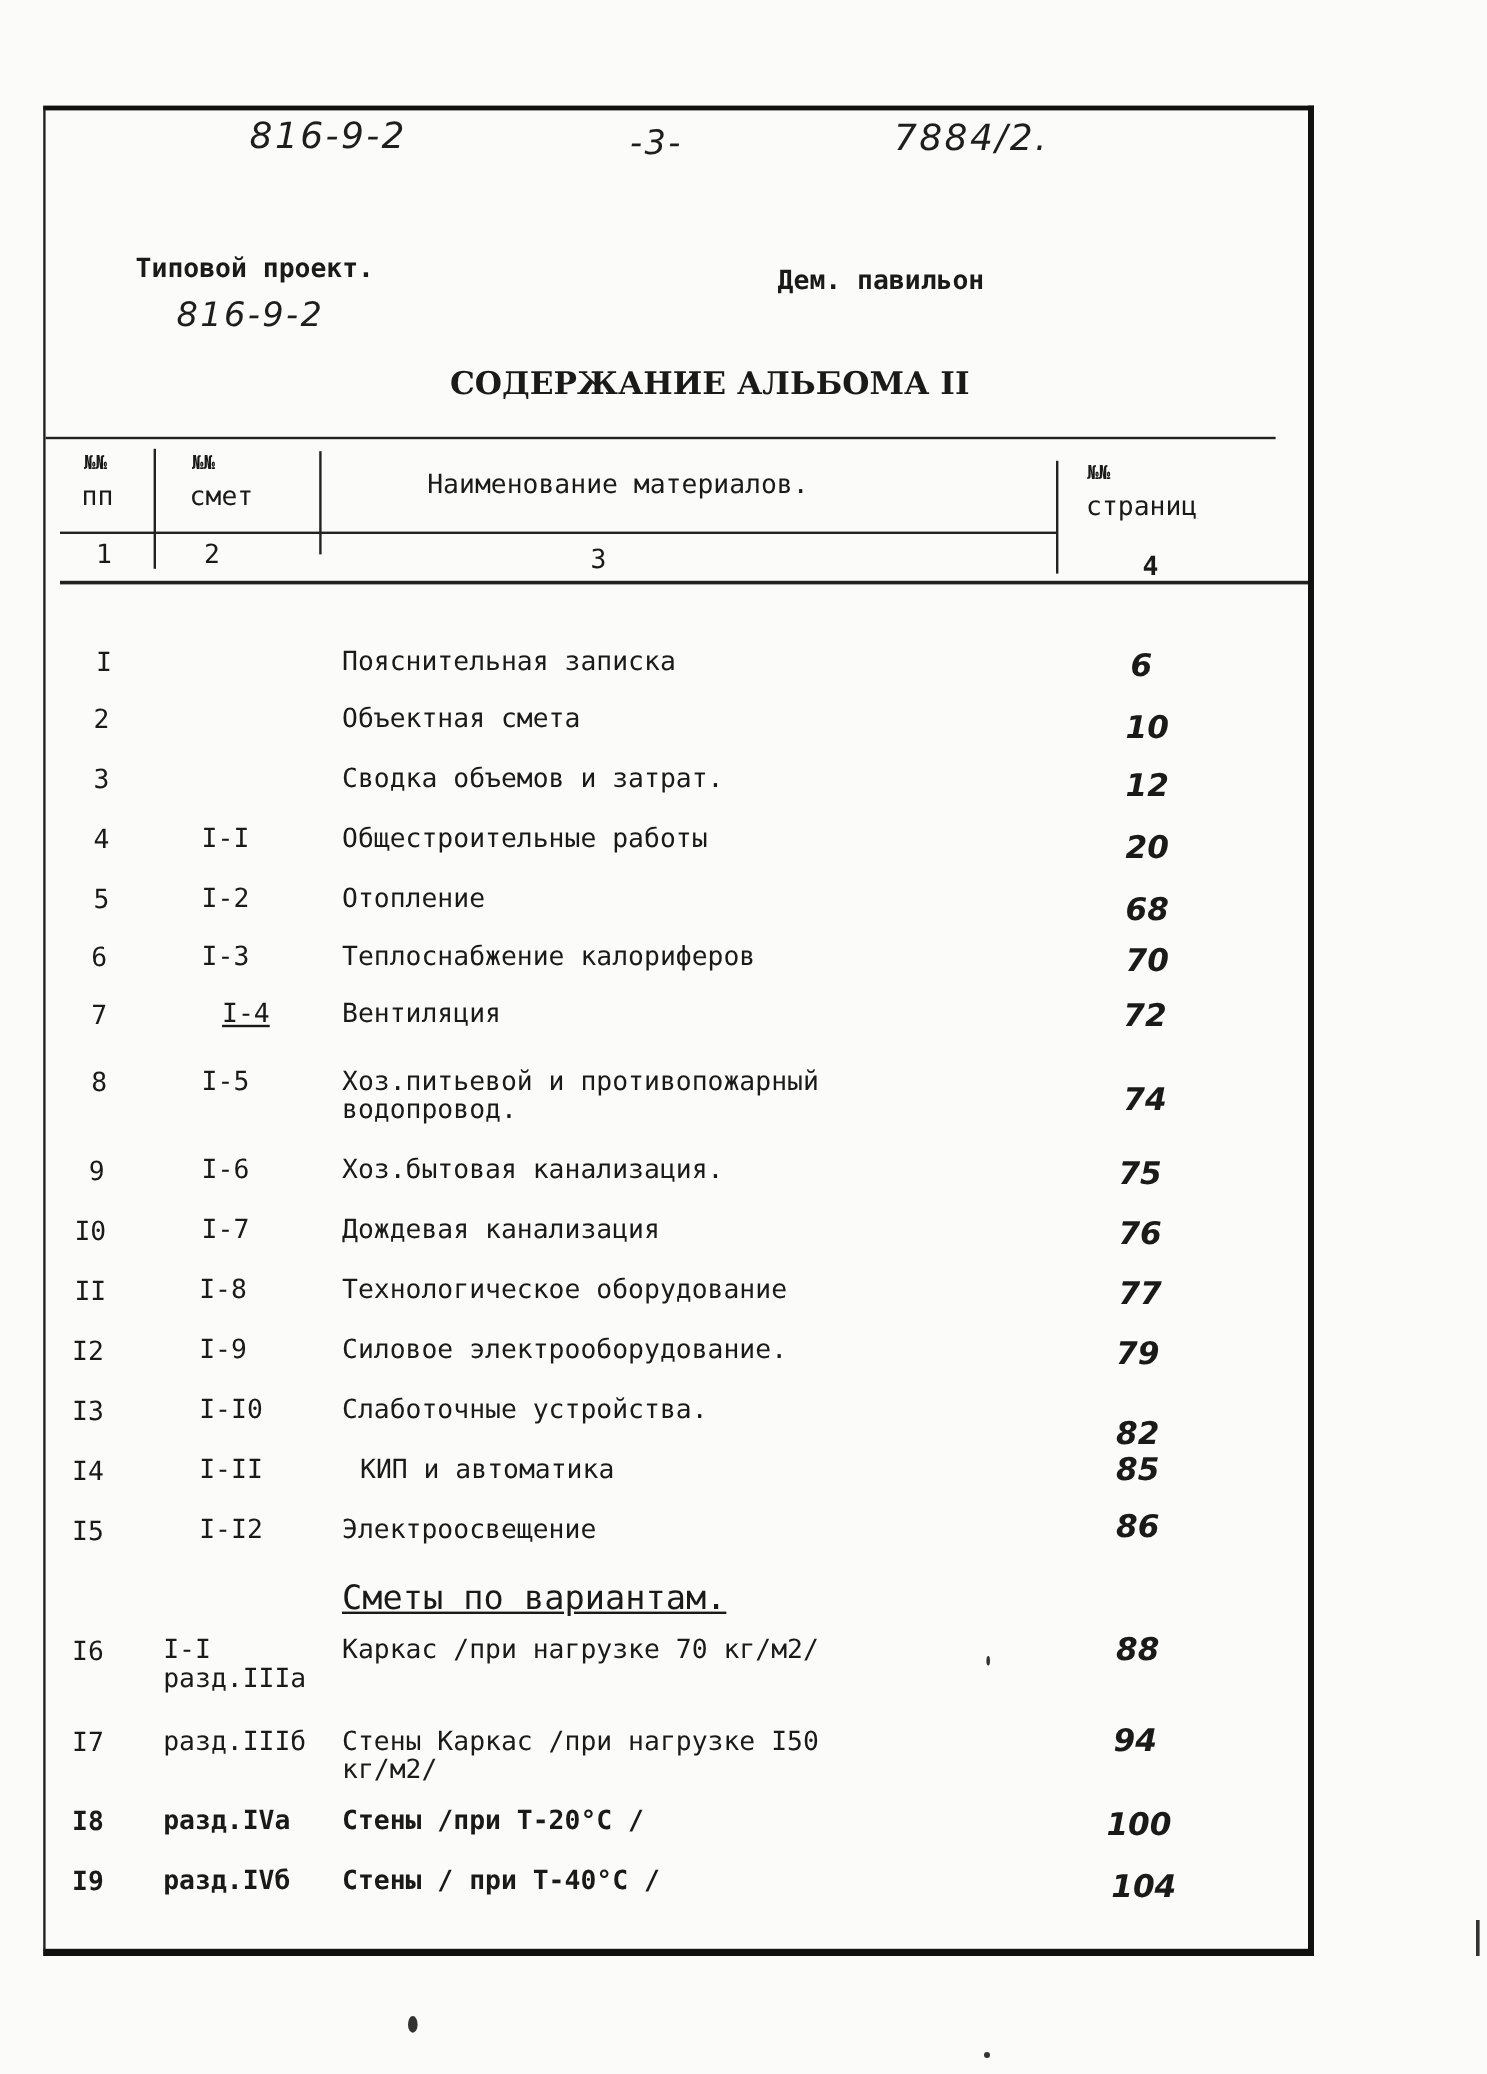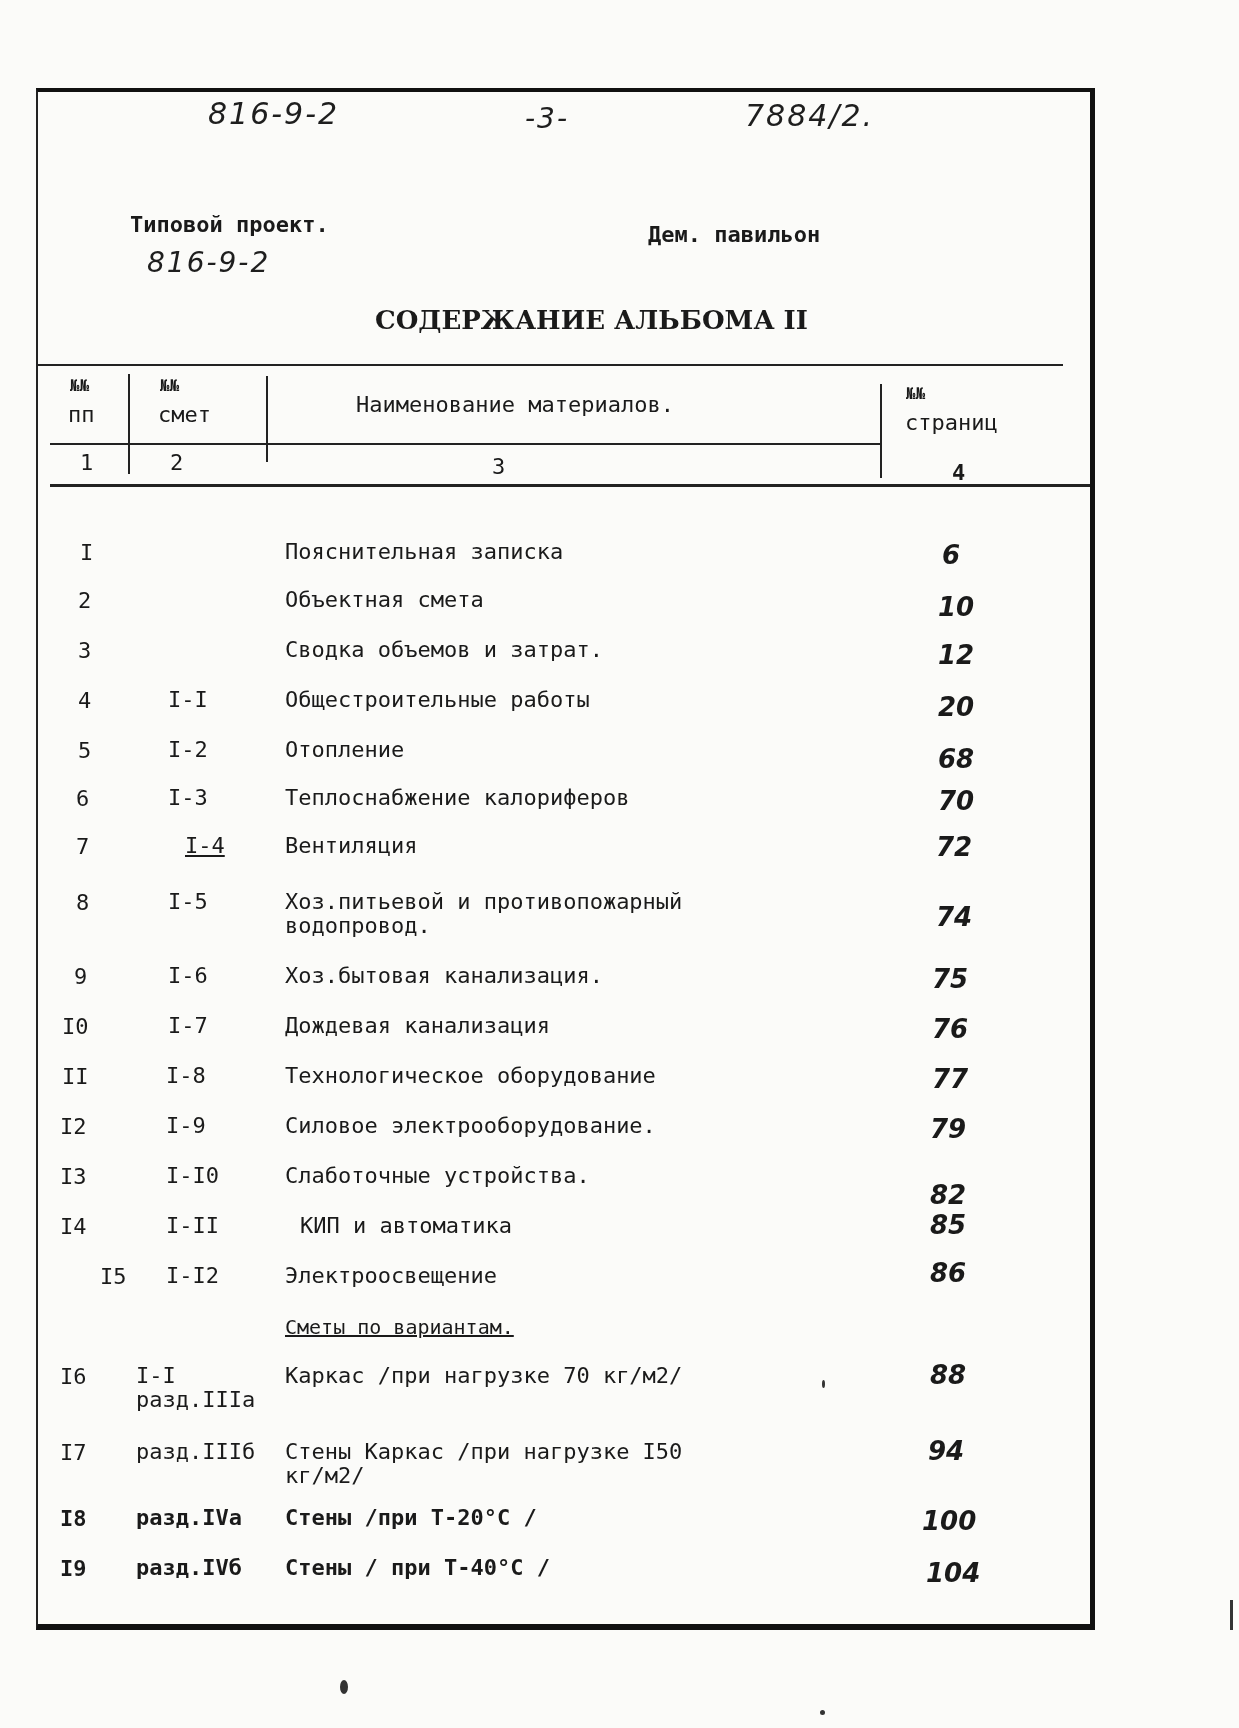--- a/index.html
+++ b/index.html
@@ -41,34 +41,34 @@
   .row .est { position: absolute; left: 133px; width: 130px; line-height: 24px; }
   .row .name { position: absolute; left: 285px; width: 560px; line-height: 24px; }
   .row .page {
     position: absolute; left: 910px;
     font-family: "DejaVu Sans", sans-serif; font-style: italic; font-weight: bold;
     font-size: 26px;
   }
   .row.dark { font-weight: bold; }
   .section-title {
     position: absolute; left: 285px; top: 1315px;
-    font-size: 20px; text-decoration: underline;
+    font-size: 28px; text-decoration: underline;
   }
   .speck { position: absolute; background: #333; border-radius: 50%; }
 </style>
 </head>
 <body>
 
 <div class="frame"></div>
 
 <div class="hand" style="left:208px; top:96px;">816-9-2</div>
 <div class="hand" style="left:525px; top:102px; font-size:28px;">-3-</div>
 <div class="hand" style="left:745px; top:98px;">7884/2.</div>
 
-<div class="typed bold" style="left:130px; top:212px;">Типовой проект.</div>
+<div class="typed bold" style="left:113px; top:212px;">Типовой проект.</div>
 <div class="hand" style="left:147px; top:246px; font-size:28px;">816-9-2</div>
 <div class="typed bold" style="left:648px; top:222px;">Дем. павильон</div>
 <div class="typed" style="left:375px; top:305px; font-size:26px; font-family:'DejaVu Serif','Liberation Serif',serif; font-weight:bold;">СОДЕРЖАНИЕ АЛЬБОМА II</div>
 
 <div class="hline" style="left:38px; top:364px; width:1025px;"></div>
 <div class="hline" style="left:50px; top:443px; width:830px;"></div>
 <div class="hline" style="left:50px; top:484px; width:1040px; height:3px;"></div>
 <div class="vline" style="left:128px; top:374px; height:100px;"></div>
 <div class="vline" style="left:266px; top:376px; height:86px;"></div>
 <div class="vline" style="left:880px; top:384px; height:94px;"></div>
@@ -164,21 +164,21 @@
   <span class="name">Слаботочные устройства.</span>
   <span class="page" style="left:930px; top:-4px;margin-top:20px;">82</span>
 </div>
 <div class="row" style="top:1214px;">
   <span class="num" style="left:60px;">I4</span>
   <span class="est" style="left:166px;">I-II</span>
   <span class="name" style="left:300px;">КИП и автоматика</span>
   <span class="page" style="left:930px; top:-4px;">85</span>
 </div>
 <div class="row" style="top:1264px;">
-  <span class="num" style="left:60px;margin-left:40px;">I5</span>
+  <span class="num" style="left:60px;">I5</span>
   <span class="est" style="left:166px;">I-I2</span>
   <span class="name">Электроосвещение</span>
   <span class="page" style="left:930px; top:-6px;">86</span>
 </div>
 
 <div class="section-title">Сметы по вариантам.</div>
 
 <div class="row" style="top:1364px;">
   <span class="num" style="left:60px;">I6</span>
   <span class="est" style="left:136px; width:110px; text-align:left; padding-left:0;">I-I разд.IIIа</span>

